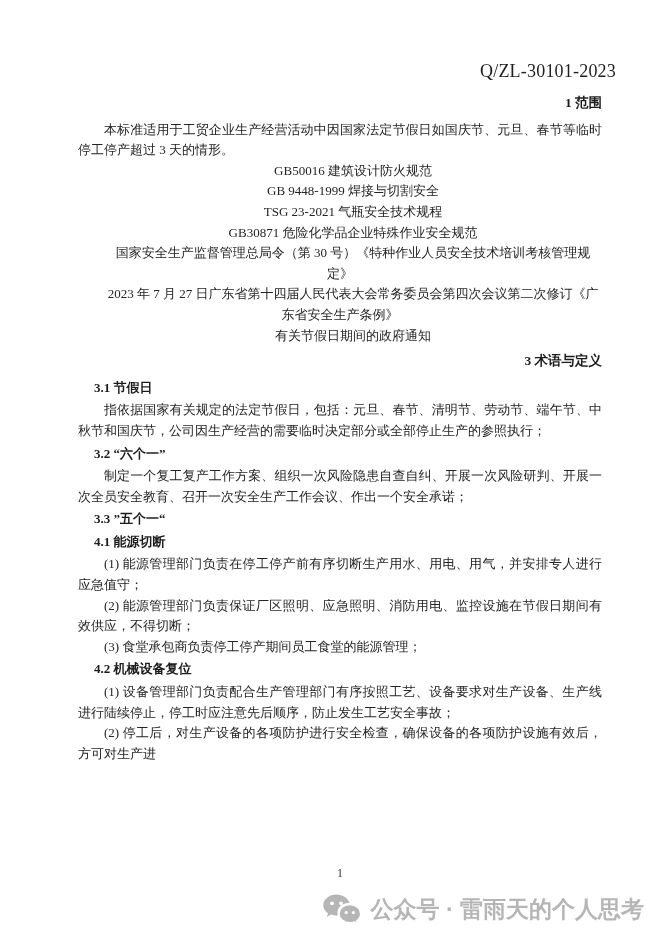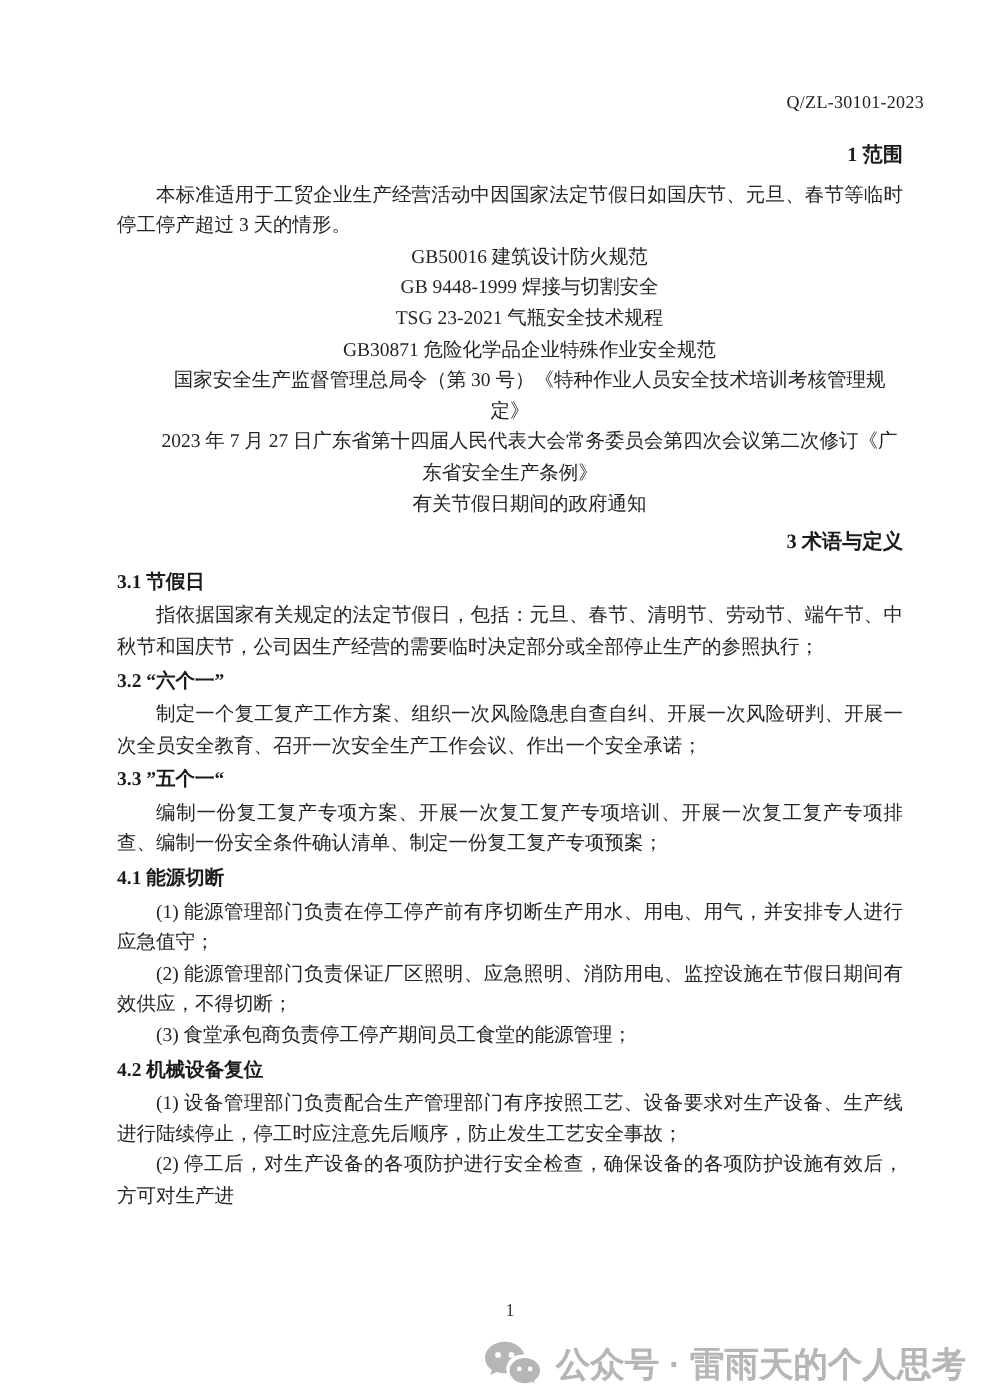--- a/index.html
+++ b/index.html
@@ -10,42 +10,42 @@
     height: 933px;
     background: #ffffff;
     overflow: hidden;
     font-family: "Liberation Serif", "DejaVu Serif", serif;
     color: #242424;
   }
   .doc-code {
     position: absolute;
     top: 61px;
     right: 44px;
-    font-size: 12px;
+    font-size: 18px;
     letter-spacing: 0.2px;
     color: #1e1e1e;
   }
   .content {
     position: absolute;
     top: 88px;
     left: 78px;
     width: 524px;
     font-size: 13px;
     line-height: 20.6px;
     text-align: justify;
   }
   h2.sec {
     margin: 5px 0 6px 0;
     font-size: 13.5px;
     font-weight: bold;
     text-align: right;
     color: #1c1c1c;
   }
   h3.sub {
-    margin: 2px 0;
+    margin: 2px 16px;
     font-size: 13px;
     font-weight: bold;
     text-align: left;
     color: #1c1c1c;
   }
   p.para {
     margin: 0;
     text-indent: 2em;
   }
   p.ref {
@@ -96,21 +96,20 @@
     <p class="ref">国家安全生产监督管理总局令（第 30 号）《特种作业人员安全技术培训考核管理规定》</p>
     <p class="ref">2023 年 7 月 27 日广东省第十四届人民代表大会常务委员会第四次会议第二次修订《广东省安全生产条例》</p>
     <p class="ref">有关节假日期间的政府通知</p>
 
     <h2 class="sec">3 术语与定义</h2>
     <h3 class="sub">3.1 节假日</h3>
     <p class="para">指依据国家有关规定的法定节假日，包括：元旦、春节、清明节、劳动节、端午节、中秋节和国庆节，公司因生产经营的需要临时决定部分或全部停止生产的参照执行；</p>
     <h3 class="sub">3.2 “六个一”</h3>
     <p class="para">制定一个复工复产工作方案、组织一次风险隐患自查自纠、开展一次风险研判、开展一次全员安全教育、召开一次安全生产工作会议、作出一个安全承诺；</p>
     <h3 class="sub">3.3 ”五个一“</h3>
-    <p class="para">编制一份复工复产专项方案、开展一次复工复产专项培训、开展一次复工复产专项排查、编制一份安全条件确认清单、制定一份复工复产专项预案；</p>
 
     <h3 class="sub">4.1 能源切断</h3>
     <p class="para">(1) 能源管理部门负责在停工停产前有序切断生产用水、用电、用气，并安排专人进行应急值守；</p>
     <p class="para">(2) 能源管理部门负责保证厂区照明、应急照明、消防用电、监控设施在节假日期间有效供应，不得切断；</p>
     <p class="para">(3) 食堂承包商负责停工停产期间员工食堂的能源管理；</p>
     <h3 class="sub">4.2 机械设备复位</h3>
     <p class="para">(1) 设备管理部门负责配合生产管理部门有序按照工艺、设备要求对生产设备、生产线进行陆续停止，停工时应注意先后顺序，防止发生工艺安全事故；</p>
     <p class="para">(2) 停工后，对生产设备的各项防护进行安全检查，确保设备的各项防护设施有效后，方可对生产进</p>
 
   </div>

